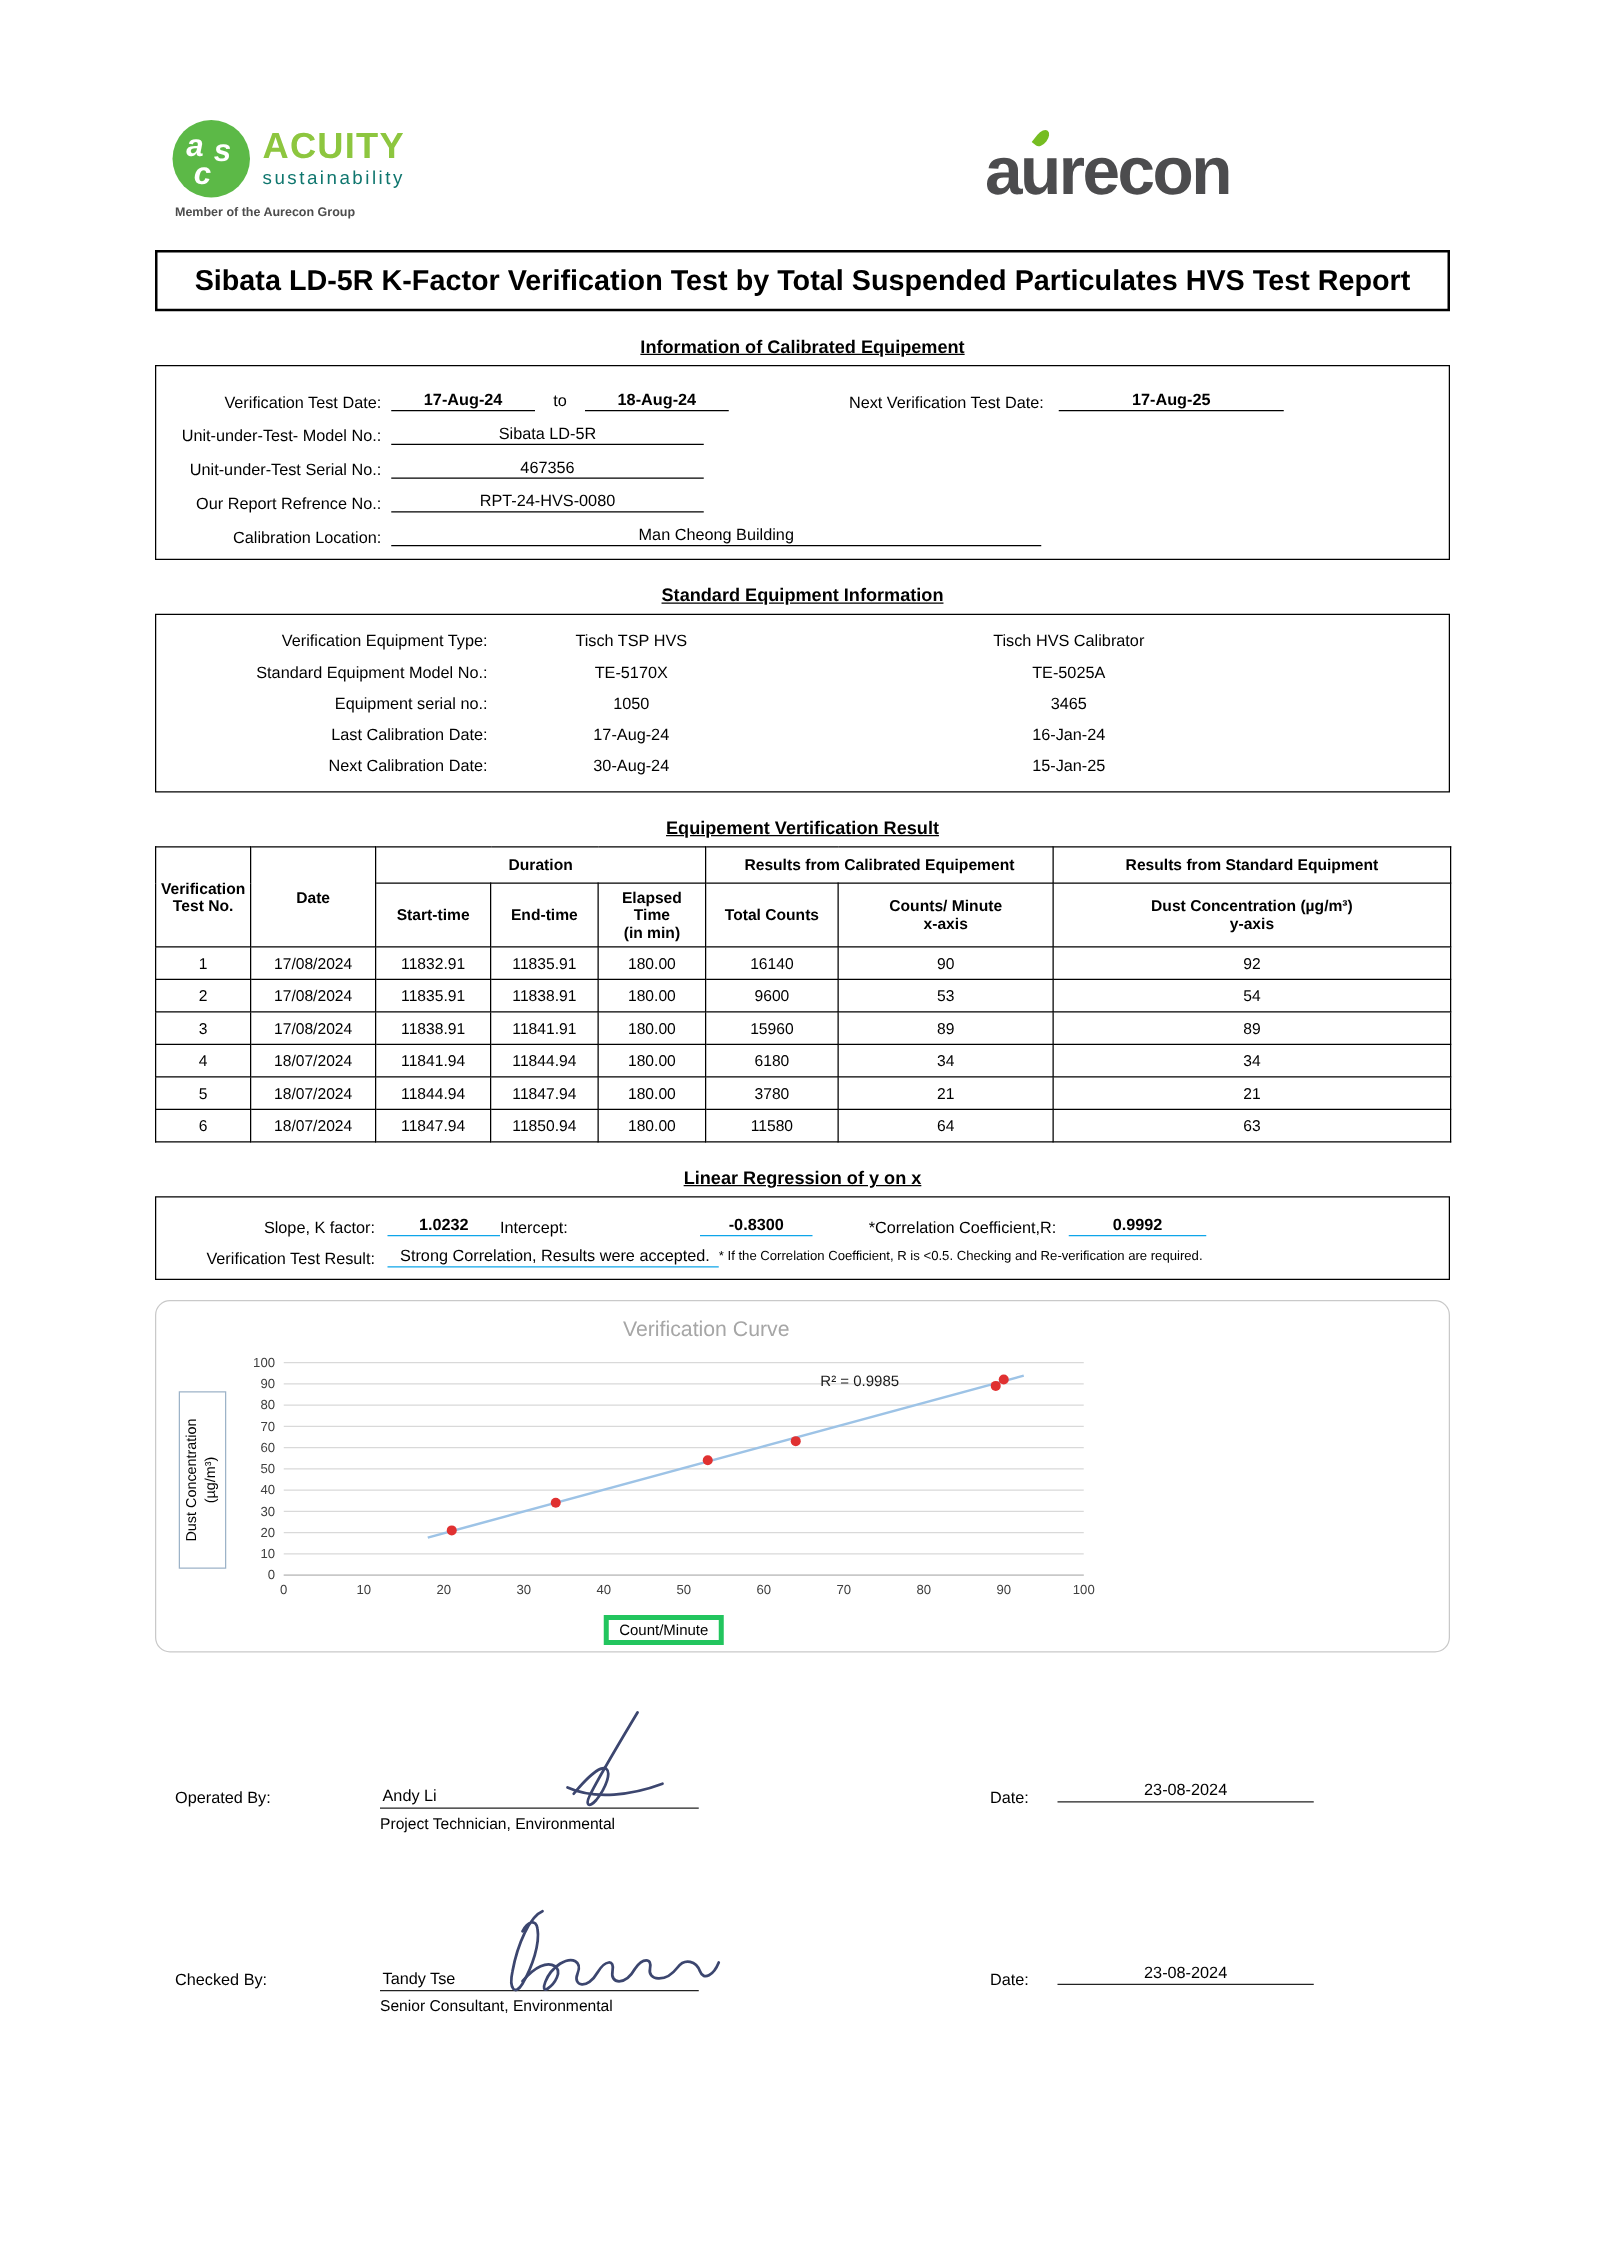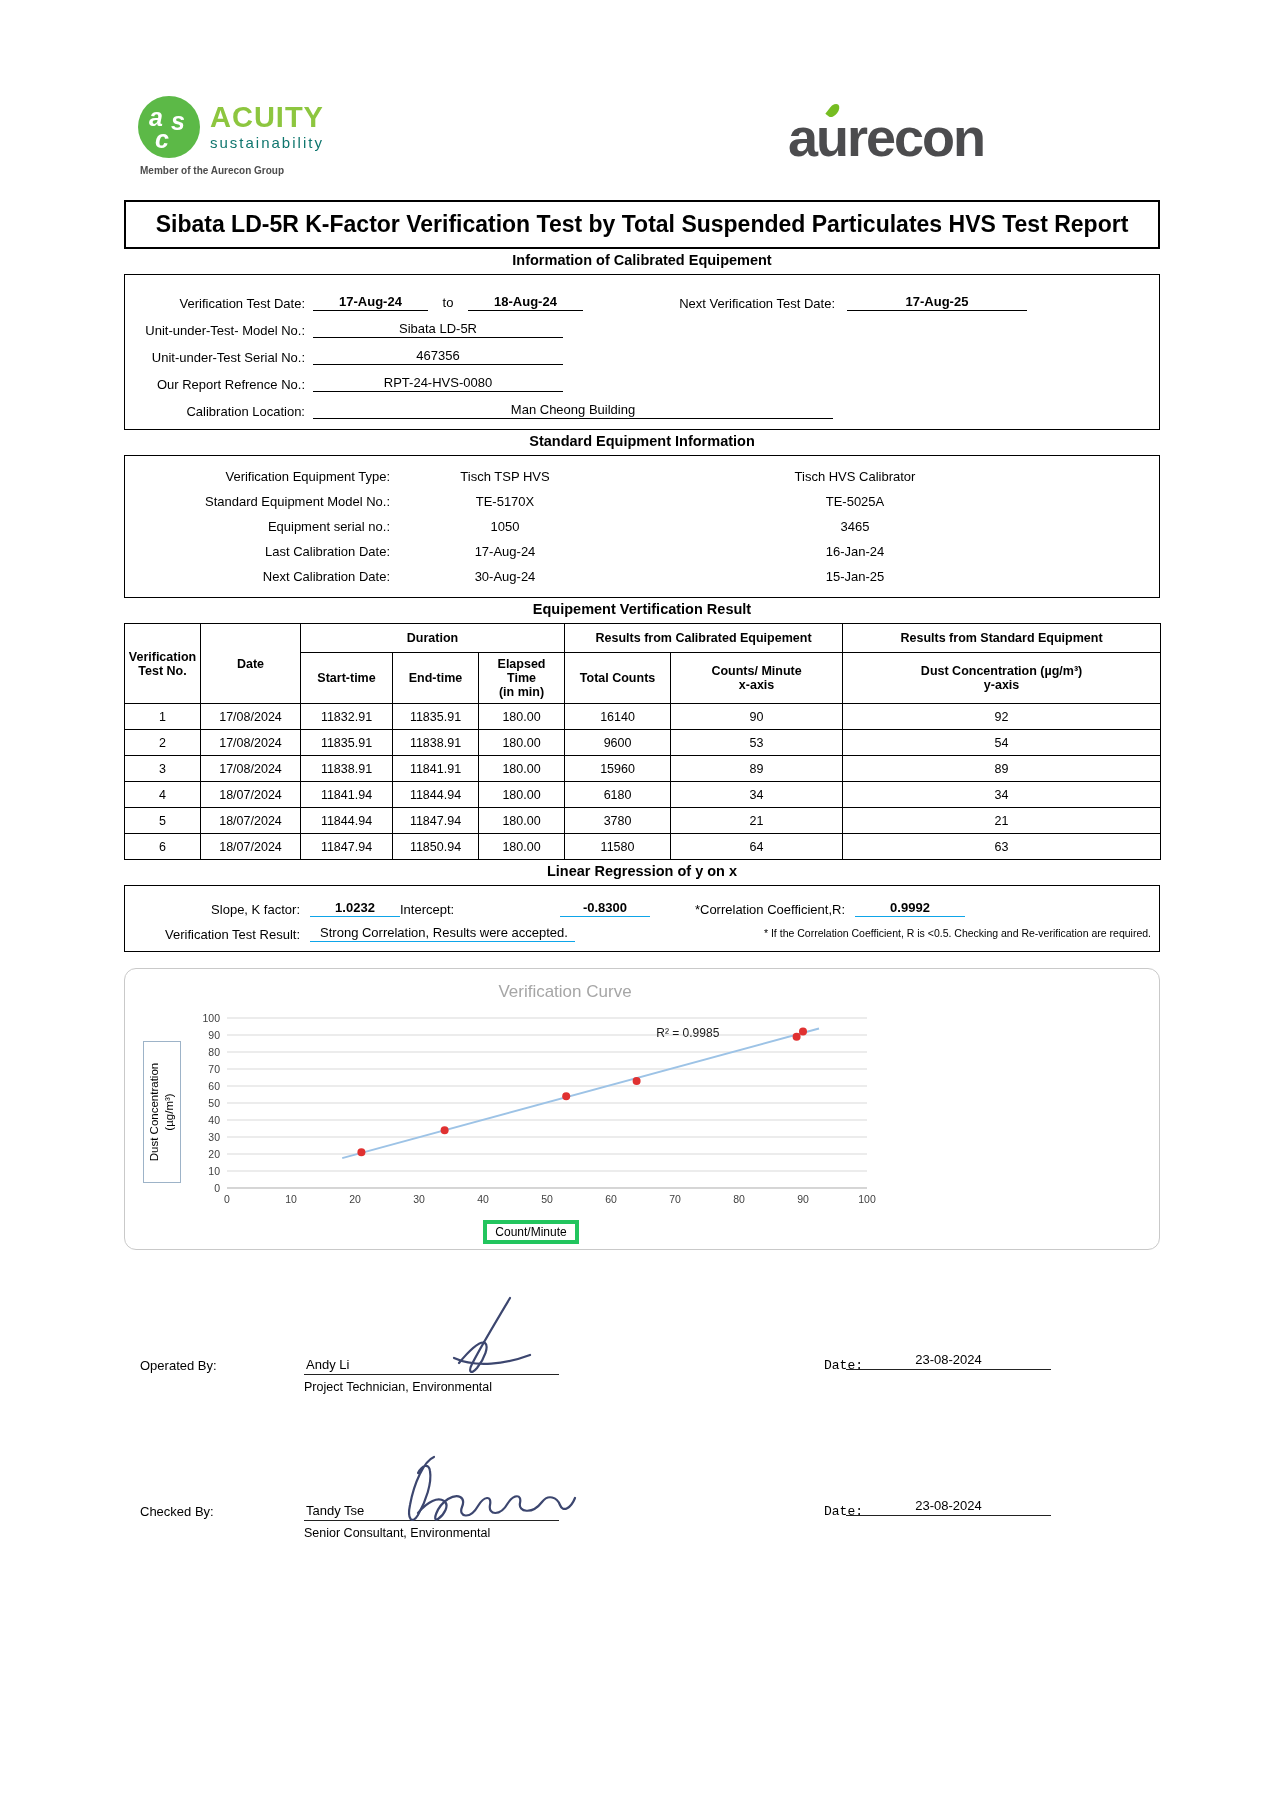--- a/index.html
+++ b/index.html
@@ -18,21 +18,21 @@
   .acuity-name{font-size:29px;font-weight:bold;color:#8dc63f;letter-spacing:1px;line-height:1;}
   .acuity-sub{font-size:15px;color:#0f766e;letter-spacing:2px;margin-top:2px;}
   .acuity-tag{font-size:10px;font-weight:bold;color:#4d4d4d;margin-top:7px;margin-left:2px;}
   .aurecon{position:relative;margin-right:176px;margin-top:14px;}
   .aurecon-text{font-size:54px;font-weight:bold;color:#4c4c4e;letter-spacing:-2px;line-height:1;}
   .aurecon-leaf{position:absolute;left:41px;top:-7px;width:9px;height:15px;background:#76bd22;border-radius:60% 60% 60% 0;transform:rotate(38deg);}
 
   
   .title-box{border:2px solid #000;margin-top:24px;padding:9px 10px;text-align:center;font-weight:bold;font-size:23px;}
 
-  .sec-h{text-align:center;font-weight:bold;font-size:14.5px;margin:3px 0 6px;}
+  .sec-h{text-align:center;font-weight:bold;font-size:14.5px;margin:21px 0 6px;text-decoration:underline;}
   .box{border:1.5px solid #000;}
 
   
   .info-box{padding:9px 0 10px;}
   .f-row{display:flex;align-items:flex-end;height:27px;font-size:13px;}
   .f-label{width:180px;text-align:right;padding-right:8px;}
   .f-label2{width:252px;text-align:right;padding-right:12px;}
   .f-val{border-bottom:1px solid #000;text-align:center;padding-bottom:1px;}
   .f-to{width:40px;text-align:center;padding-bottom:1px;}
   .w115{width:115px}.w250{width:250px}.w520{width:520px}.w180{width:180px}
@@ -57,21 +57,21 @@
   
   .reg-box{padding:6px 0 9px;}
   .r-row{display:flex;align-items:flex-end;height:25px;font-size:13px;}
   .r-l1{width:175px;text-align:right;padding-right:10px;}
   .r-v1{width:90px;}
   .r-l2{width:150px;text-align:left;padding-right:10px;}
   .r-v2{width:90px;}
   .r-l3{width:195px;text-align:right;padding-right:10px;}
   .r-v3{width:110px;}
   .r-result{width:262px;text-align:left;padding-left:3px;}
-  .r-note{flex:1;text-align:right;font-size:10.5px;padding-right:8px;padding-bottom:3px;}
+  .r-note{flex:1;font-size:10.5px;padding-right:8px;padding-bottom:3px;}
   .uline{border-bottom:1px solid #0ea5e9;text-align:center;padding-bottom:1px;}
 
   
   .chart-box{border:1.5px solid #c9c9c9;border-radius:12px;margin-top:16px;height:282px;padding-top:13px;box-sizing:border-box;background:#fff;}
   .chart-title{width:880px;text-align:center;color:#a6a6a6;font-size:17px;}
   .chart-inner{display:flex;align-items:center;margin-top:4px;}
   .ylabel-wrap{width:38px;height:142px;position:relative;margin-left:18px;flex:0 0 auto;}
   .ylabel-box{position:absolute;width:142px;height:38px;left:-52px;top:52px;transform:rotate(-90deg);border:1px solid #9db3c8;display:flex;flex-direction:column;justify-content:center;text-align:center;font-size:11.5px;line-height:1.3;box-sizing:border-box;}
   svg.chart{margin-left:4px;flex:0 0 auto;}
   svg.chart text.tick{font-size:10.5px;fill:#3f3f3f;font-family:"Liberation Sans",sans-serif;}
@@ -83,21 +83,21 @@
   .sig-section{margin-top:46px;}
   .sig-row{position:relative;font-size:13px;height:108px;}
   .sig-row + .sig-row{margin-top:38px;}
   .sig-label{position:absolute;left:16px;top:62px;}
   .sig-line{position:absolute;left:180px;top:0;width:255px;height:78px;border-bottom:1.5px solid #222;}
   .sig-name{position:absolute;left:2px;bottom:2px;}
   .sig-svg{position:absolute;}
   .sig-svg.op{left:120px;bottom:-10px;}
   .sig-svg.ck{left:90px;bottom:-18px;}
   .sig-title{position:absolute;left:180px;top:84px;font-size:12.5px;}
-  .date-label{position:absolute;left:700px;top:62px;font-family:Liberation Mono, monospace;}
+  .date-label{position:absolute;left:668px;top:62px;}
   .date-line{position:absolute;left:722px;top:56px;width:205px;text-align:center;border-bottom:1px solid #222;padding-bottom:2px;}
   .sigpath{stroke:#3c466f;stroke-width:2.2;fill:none;stroke-linecap:round;stroke-linejoin:round;}
 </style>
 </head>
 <body>
 
 <div class="page">
   <div class="content">
 
     <div class="logo-row">

